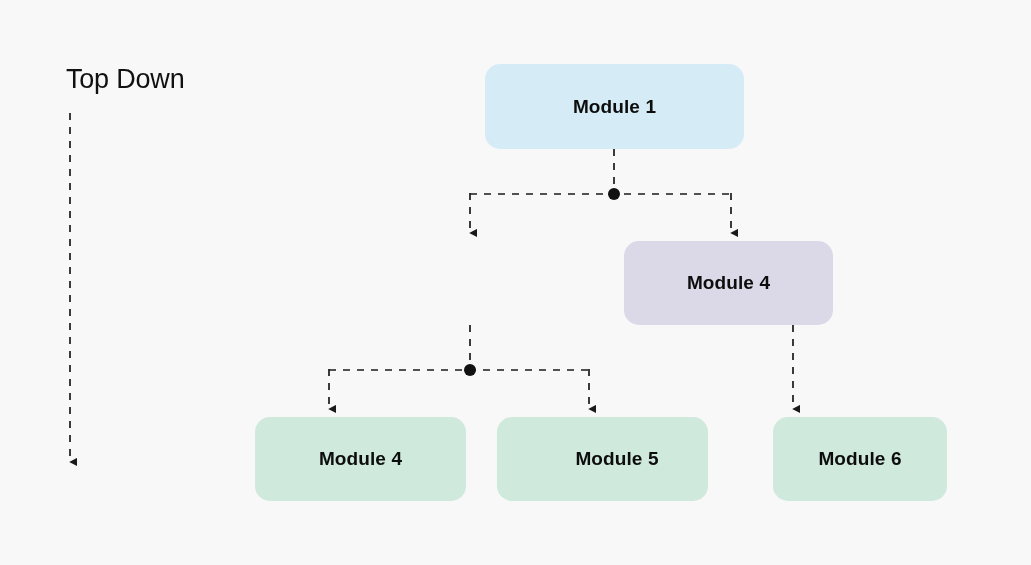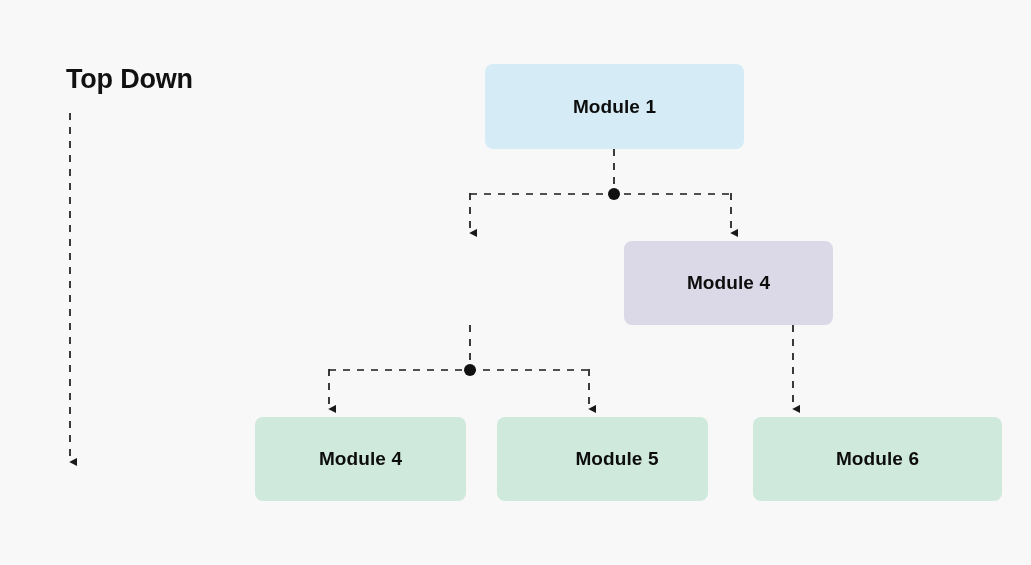--- a/index.html
+++ b/index.html
@@ -23,34 +23,34 @@
     position: absolute;
     left: 0;
     top: 0;
     width: 1031px;
     height: 565px;
     pointer-events: none;
   }
   .node {
     position: absolute;
     box-sizing: border-box;
-    border-radius: 8px;
+    border-radius: 15px;
     display: flex;
     align-items: center;
     justify-content: center;
     font-size: 19px;
     font-weight: bold;
     color: #0d0d0d;
     letter-spacing: 0.1px;
     z-index: 2;
   }
   .section-label {
     position: absolute;
     font-size: 27px;
-    font-weight: bold;
+    font-weight: normal;
     color: #111111;
     letter-spacing: -0.2px;
     white-space: nowrap;
     z-index: 2;
   }
 </style>
 </head>
 <body>
 
 <div id="canvas">
@@ -119,17 +119,17 @@
   </div>
 
   <div class="node" style="left:255px; top:417px; width:211px; height:84px; background:#cfe9dd;align-items:center;">
     <span>Module 4</span>
   </div>
 
   <div class="node" style="left:497px; top:417px; width:211px; height:84px; background:#cfe9dd;padding-left:29px;">
     <span>Module 5</span>
   </div>
 
-  <div class="node" style="left:753px; top:417px; width:249px; height:84px; background:#cfe9dd;">
+  <div class="node" style="left:773px; top:417px; width:174px; height:84px; background:#cfe9dd;">
     <span>Module 6</span>
   </div>
 
 </div>
 
 </body></html>

